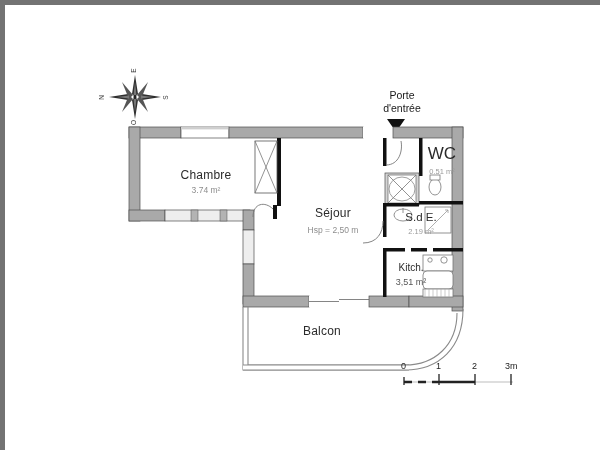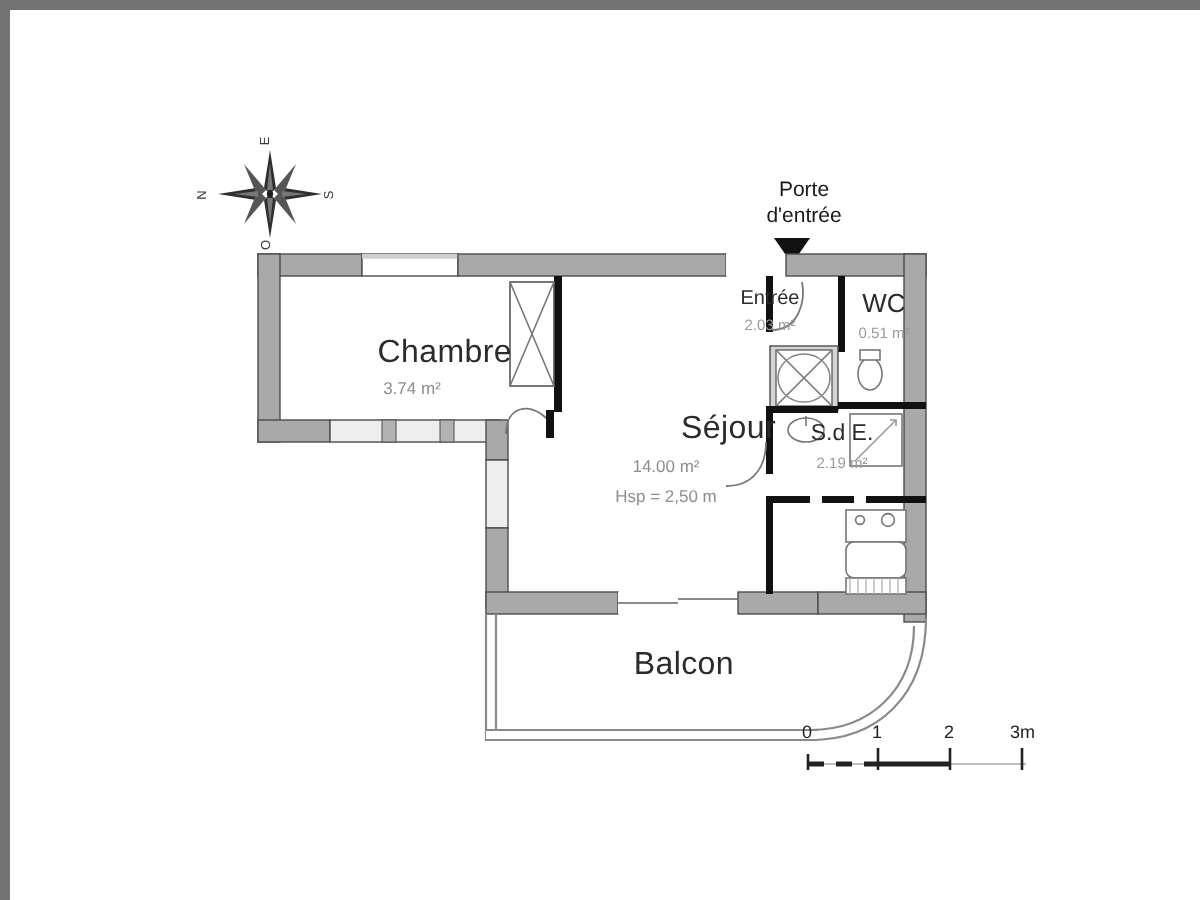--- a/index.html
+++ b/index.html
@@ -1,21 +1,21 @@
 <!DOCTYPE html>
 <html><head>
 <meta charset="utf-8">
 <style>
   html,body{margin:0;padding:0;background:#fff;}
   body{width:600px;height:450px;overflow:hidden;
        font-family:"Liberation Sans",sans-serif;color:#1a1a1a;}
   #frame{position:relative;width:598px;height:448px;border:5px solid #737373;background:#fff;}
   .abs{position:absolute;}
   .lbl{position:absolute;white-space:nowrap;text-align:center;}
-  .room-name{font-size:16px;color:#2b2b2b;letter-spacing:.2px;text-align:right;}
+  .room-name{font-size:12px;color:#2b2b2b;letter-spacing:.2px;}
   .room-area{font-size:8.5px;color:#8d8d8d;}
   .room-hsp{font-size:8.5px;color:#8d8d8d;}
   .small-name{font-size:10px;color:#2b2b2b;}
   .tiny-area{font-size:7.5px;color:#9a9a9a;}
   .callout{font-size:10.5px;color:#1a1a1a;line-height:12.5px;text-align:center;}
   .compass-letter{font-size:6.5px;color:#3a3a3a;position:absolute;}
   .scale-num{position:absolute;font-size:9px;color:#222;}
   svg{display:block;}
 </style>
 </head>
@@ -150,39 +150,38 @@
 
   </svg>
 
   <div class="lbl" style="left:151px;top:163px;width:100px;">
     <div class="room-name">Chambre</div>
     <div class="room-area" style="margin-top:3px;">3.74 m²</div>
   </div>
 
   <div class="lbl" style="left:273px;top:201px;width:110px;">
     <div class="room-name">Séjour</div>
-    <div class="room-area" style="margin-top:4px;">14.00 m²</div>
     <div class="room-hsp" style="margin-top:5px;">Hsp = 2,50 m</div>
   </div>
 
-  <div class="lbl" style="left:350px;top:139px;width:60px;">
-    <div class="small-name">Entrée</div>
-    <div class="tiny-area" style="margin-top:3px;">2.03 m²</div>
-  </div>
 
   <div class="lbl" style="left:409px;top:139px;width:56px;">
-    <div class="small-name" style="font-size:13px;">WC</div>
+    <div class="small-name" style="font-size:17px;">WC</div>
     <div class="tiny-area" style="margin-top:3px;">0.51 m²</div>
   </div>
 
   <div class="lbl" style="left:381px;top:206px;width:70px;">
     <div class="small-name" style="font-size:11.5px;">S.d E.</div>
     <div class="tiny-area" style="margin-top:4px;">2.19 m²</div>
   </div>
 
+  <div class="lbl" style="left:375px;top:257px;width:62px;">
+    <div class="small-name">Kitch.</div>
+    <div class="tiny-area" style="margin-top:4px;font-size:9px;color:#555;">3,51 m²</div>
+  </div>
 
   <div class="lbl" style="left:272px;top:319px;width:90px;">
     <div class="room-name">Balcon</div>
   </div>
 
   <div class="abs" style="left:396px;top:360px;width:120px;height:26px;">
     <svg width="120" height="26" viewBox="0 0 120 26">
 
       <path d="M3,17 L112,17" stroke="#bdbdbd" stroke-width="1"></path>
 

